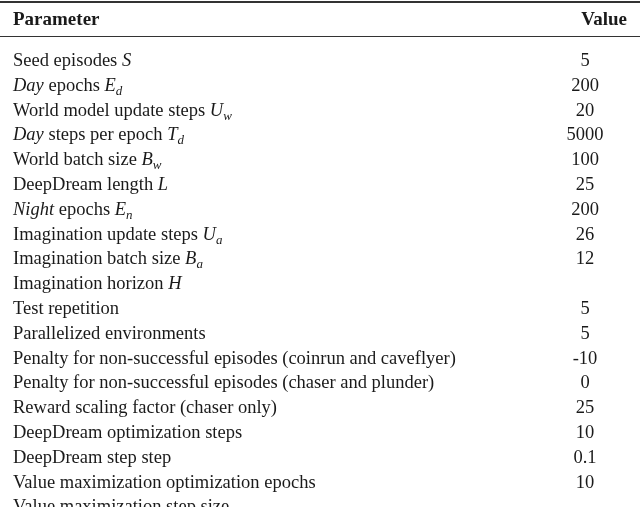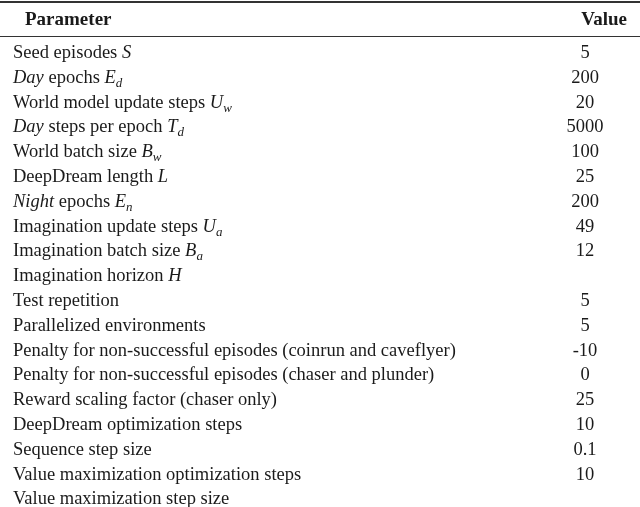--- a/index.html
+++ b/index.html
@@ -27,21 +27,21 @@
     }
     .rule-mid {
       position: absolute;
       left: 0; right: 0;
       top: 36px;
       height: 1.2px;
       background: #333;
     }
     .header {
       position: absolute;
-      left: 12px; right: 0;
+      left: 0; right: 0;
       top: 6px;
       height: 26px;
       font-family: "Liberation Serif", "DejaVu Serif", serif;
       font-weight: bold;
       font-size: 19px;
       line-height: 26px;
     }
     .header .h-param {
       position: absolute;
       left: 13px;
@@ -55,21 +55,21 @@
       left: 0; right: 0;
       top: 36px;
     }
     .row {
       position: relative;
       height: 24.8px;
       font-family: "Liberation Serif", "DejaVu Serif", serif;
       font-size: 18.5px;
       line-height: 24.8px;
     }
-    .row:first-child { margin-top: 4px; }
+    .row:first-child { margin-top: 12px; }
     .row .cell-param {
       position: absolute;
       left: 13px;
       white-space: nowrap;
     }
     .row .cell-value {
       position: absolute;
       left: 545px;
       width: 80px;
       text-align: center;
@@ -119,21 +119,21 @@
     <div class="row">
       <span class="cell-param"><span class="it"></span><span>DeepDream length </span><span class="sym">L</span><span class="sub"></span></span>
       <span class="cell-value">25</span>
     </div>
     <div class="row">
       <span class="cell-param"><span class="it">Night</span><span> epochs </span><span class="sym">E</span><span class="sub">n</span></span>
       <span class="cell-value">200</span>
     </div>
     <div class="row">
       <span class="cell-param"><span class="it"></span><span>Imagination update steps </span><span class="sym">U</span><span class="sub">a</span></span>
-      <span class="cell-value">49</span>
+      <span class="cell-value">26</span>
     </div>
     <div class="row">
       <span class="cell-param"><span class="it"></span><span>Imagination batch size </span><span class="sym">B</span><span class="sub">a</span></span>
       <span class="cell-value">12</span>
     </div>
     <div class="row">
       <span class="cell-param"><span class="it"></span><span>Imagination horizon </span><span class="sym">H</span><span class="sub"></span></span>
     </div>
     <div class="row">
       <span class="cell-param"><span class="it"></span><span>Test repetition</span><span class="sym"></span><span class="sub"></span></span>
@@ -153,24 +153,24 @@
     </div>
     <div class="row">
       <span class="cell-param"><span class="it"></span><span>Reward scaling factor (chaser only)</span><span class="sym"></span><span class="sub"></span></span>
       <span class="cell-value">25</span>
     </div>
     <div class="row">
       <span class="cell-param"><span class="it"></span><span>DeepDream optimization steps</span><span class="sym"></span><span class="sub"></span></span>
       <span class="cell-value">10</span>
     </div>
     <div class="row">
-      <span class="cell-param"><span class="it"></span><span>Sequence step size</span><span class="sym"></span><span class="sub"></span></span>
+      <span class="cell-param"><span class="it"></span><span>DeepDream step step</span><span class="sym"></span><span class="sub"></span></span>
       <span class="cell-value">0.1</span>
     </div>
     <div class="row">
-      <span class="cell-param"><span class="it"></span><span>Value maximization optimization steps</span><span class="sym"></span><span class="sub"></span></span>
+      <span class="cell-param"><span class="it"></span><span>Value maximization optimization epochs</span><span class="sym"></span><span class="sub"></span></span>
       <span class="cell-value">10</span>
     </div>
     <div class="row">
       <span class="cell-param"><span class="it"></span><span>Value maximization step size</span><span class="sym"></span><span class="sub"></span></span>
     </div>
   </div>
 </div>
 
 </body></html>

